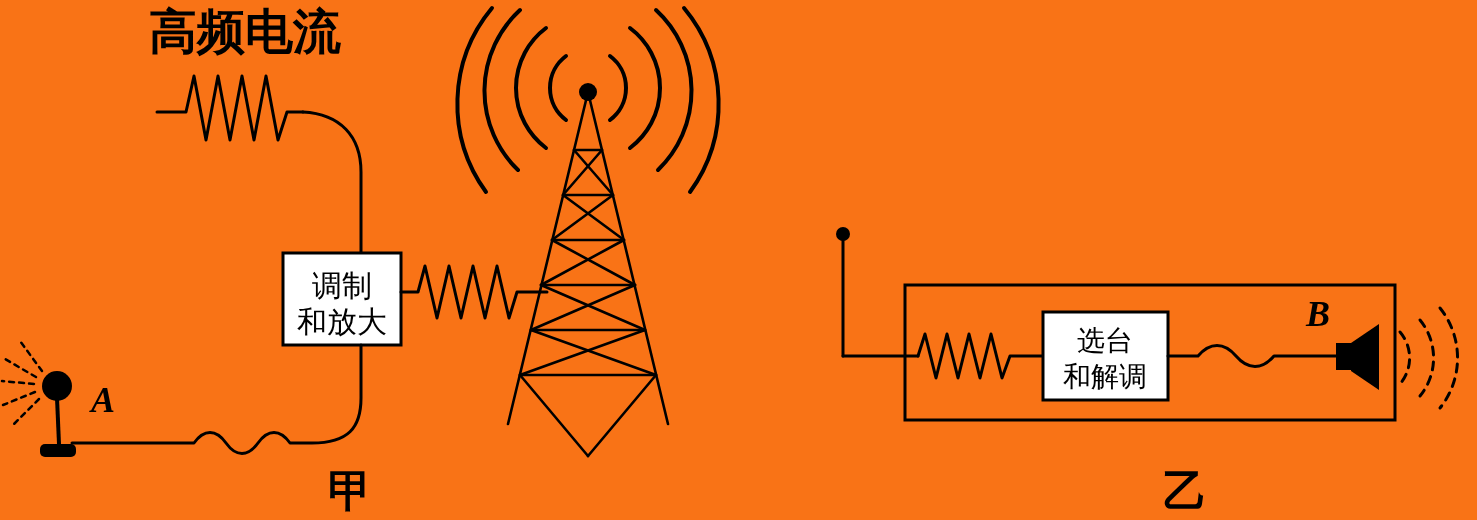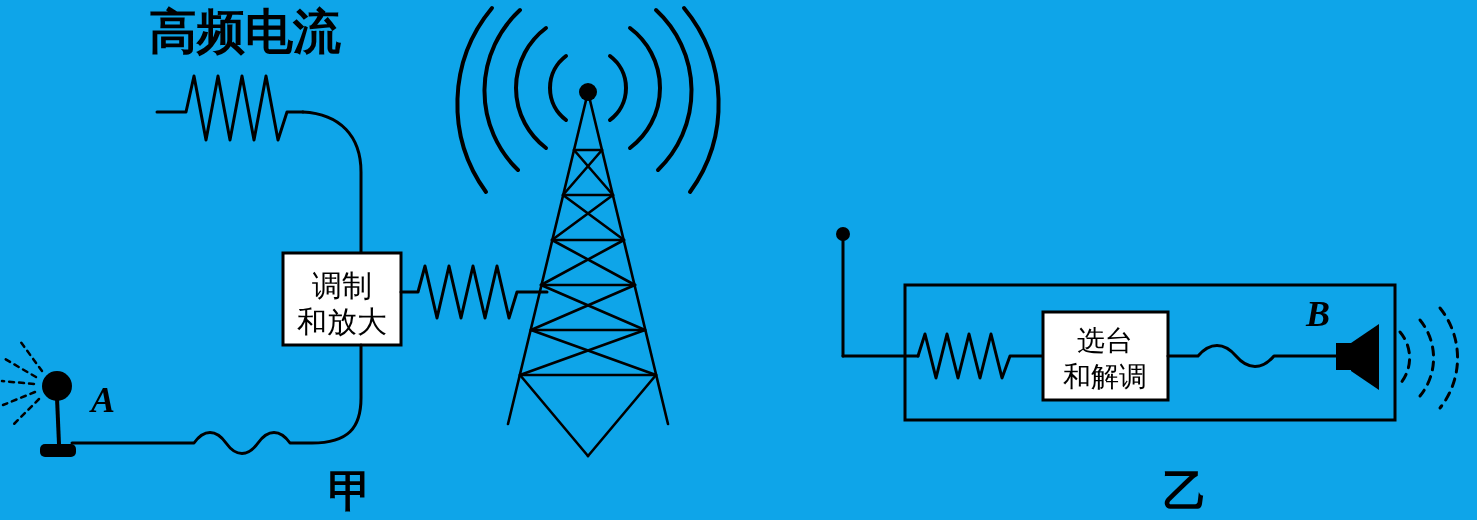--- a/index.html
+++ b/index.html
@@ -4,21 +4,21 @@
 <style>
   html, body {
     margin: 0;
     padding: 0;
     background: #ffffff;
   }
   .canvas {
     position: relative;
     width: 1477px;
     height: 520px;
-    background: #0ea5e9;
+    background: #f97316;
     overflow: hidden;
   }
   svg text {
     fill: #000000;
     font-family: "Liberation Sans", sans-serif;
   }
   .cjk-large {
     font-size: 48px;
     font-weight: 600;
   }

